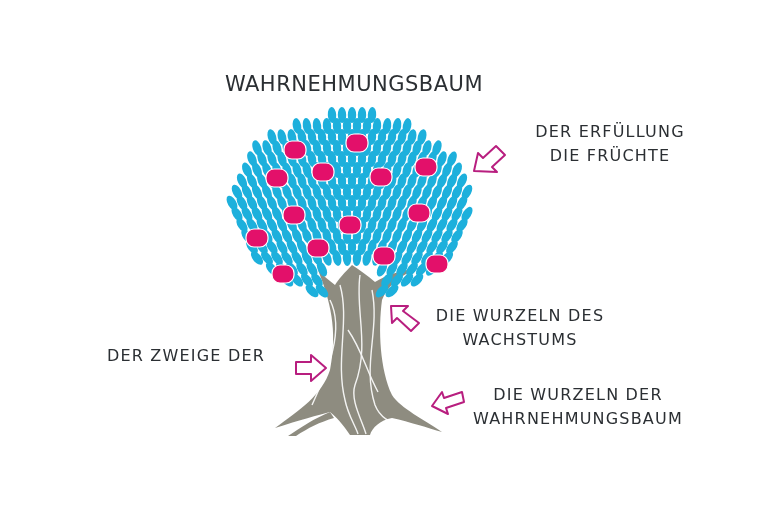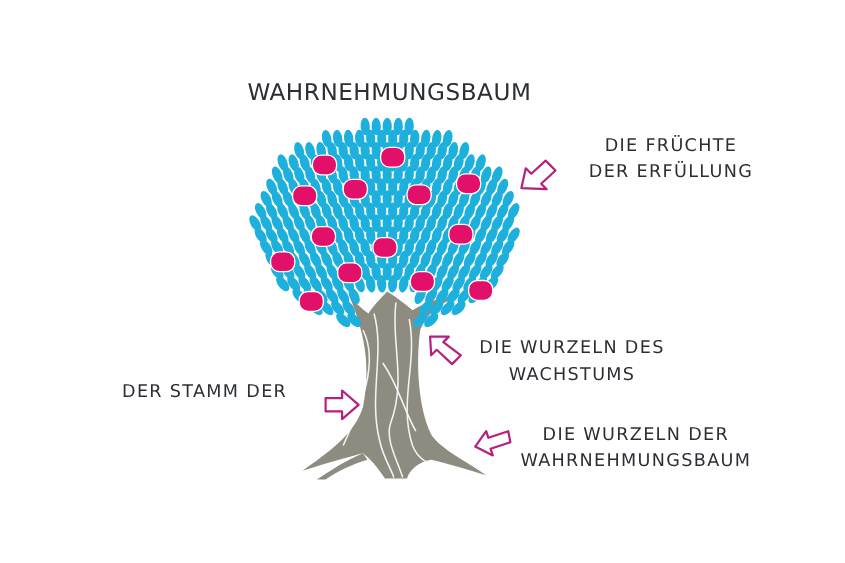--- a/index.html
+++ b/index.html
@@ -346,37 +346,37 @@
       <rect x="373" y="247" width="22" height="18" rx="8" ry="8" stroke="#ffffff" stroke-width="1.2"></rect>
       <rect x="272" y="265" width="22" height="18" rx="8" ry="8" stroke="#ffffff" stroke-width="1.2"></rect>
       <rect x="426" y="255" width="22" height="18" rx="8" ry="8" stroke="#ffffff" stroke-width="1.2"></rect>
     </g>
 </svg>
 
 <svg class="arrow" style="left:472px;top:143px" width="36" height="32" viewBox="0 0 36 32">
   <path d="M2,28 L6,10 L11,15 L24,3 L33,12 L20,24 L25,29 Z" fill="#fff" stroke="#b81e7f" stroke-width="2" stroke-linejoin="round"></path>
 </svg>
 <div class="label" style="left:520px;top:120px;width:180px">
+  <div>DER ERFÜLLUNG</div>
   <div>DIE FRÜCHTE</div>
-  <div>DER ERFÜLLUNG</div>
 </div>
 
 <svg class="arrow" style="left:388px;top:303px" width="34" height="30" viewBox="0 0 34 30">
   <path d="M3,3 L20,3 L15,8 L31,20 L23,28 L9,15 L4,20 Z" fill="#fff" stroke="#b81e7f" stroke-width="2" stroke-linejoin="round"></path>
 </svg>
 <div class="label" style="left:430px;top:304px;width:180px">
   <div>DIE WURZELN DES</div>
   <div>WACHSTUMS</div>
 </div>
 
 <svg class="arrow" style="left:294px;top:353px" width="34" height="30" viewBox="0 0 34 30">
   <path d="M2,9 L17,9 L17,2 L32,15 L17,28 L17,21 L2,21 Z" fill="#fff" stroke="#b81e7f" stroke-width="2" stroke-linejoin="round"></path>
 </svg>
 <div class="label" style="left:86px;top:344px;width:200px">
-  <div>DER STAMM DER</div>
+  <div>DER ZWEIGE DER</div>
 </div>
 
 <svg class="arrow" style="left:430px;top:388px" width="36" height="28" viewBox="0 0 36 28">
   <path d="M2,18 L12,4 L14,10 L32,4 L34,14 L16,20 L18,26 Z" fill="#fff" stroke="#b81e7f" stroke-width="2" stroke-linejoin="round"></path>
 </svg>
 <div class="label" style="left:458px;top:383px;width:240px">
   <div>DIE WURZELN DER</div>
   <div>WAHRNEHMUNGSBAUM</div>
 </div>
 

